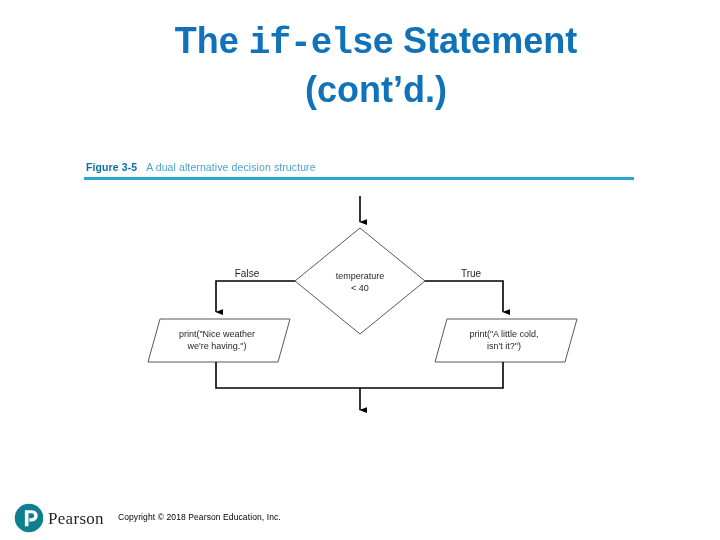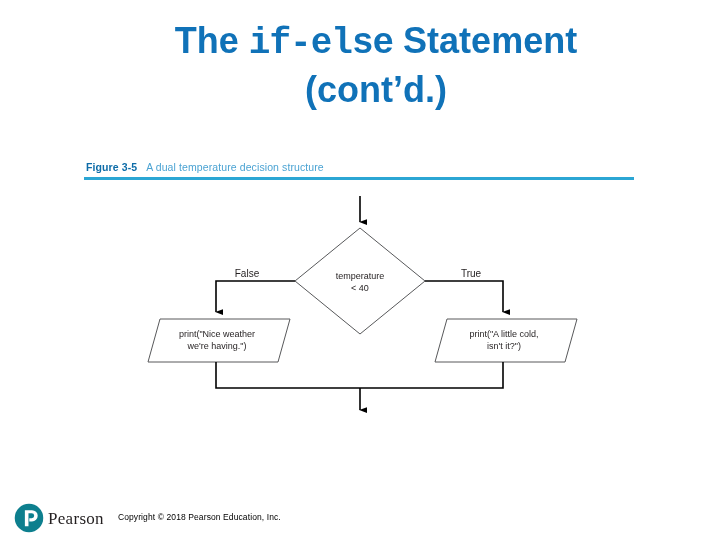--- a/index.html
+++ b/index.html
@@ -121,21 +121,21 @@
 </head>
 <body>
 
 <div id="slide-title">
   <span>The </span><span class="mono">if-else</span><span> Statement</span>
   <span class="line2">(cont’d.)</span>
 </div>
 
 <div id="figure-block">
   <div id="figure-caption">
-    <span class="fig-label">Figure 3-5</span><span class="fig-desc">A dual temperature decision structure</span>
+    <span class="fig-label">Figure 3-5</span><span class="fig-desc">A dual alternative decision structure</span>
   </div>
   <div id="figure-rule"></div>
 </div>
 
 <svg id="flowchart" viewBox="0 0 720 540">
   <defs>
     <marker id="arrowhead" markerWidth="7" markerHeight="8" refX="3.2" refY="7.2" orient="auto" markerUnits="userSpaceOnUse">
       <polygon points="0.3,0 6.2,0 3.25,8" fill="#000000"></polygon>
     </marker>
   </defs>

